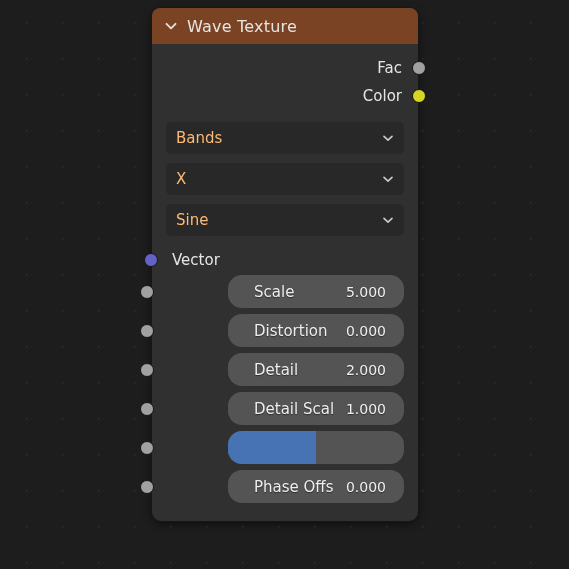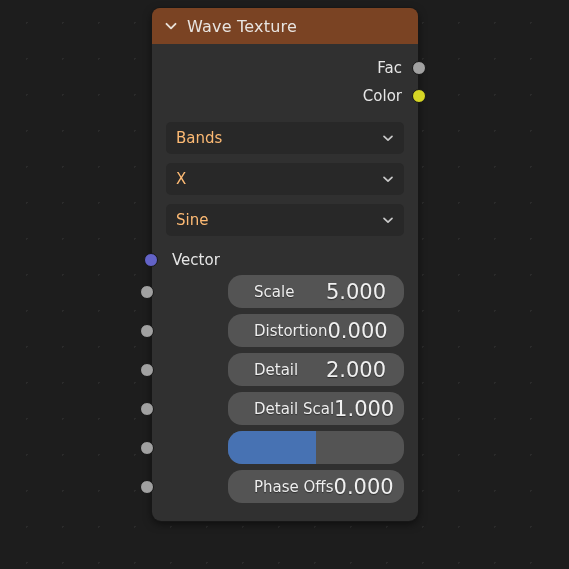--- a/index.html
+++ b/index.html
@@ -168,21 +168,21 @@
     box-sizing: border-box;
   }
   .value-name {
     color: #eeeeee;
     font-size: 15px;
     white-space: nowrap;
     text-shadow: 0 1px 1px rgba(0,0,0,0.45);
   }
   .value-num {
     color: #f0f0f0;
-    font-size: 21px;
+    font-size: 14px;
     white-space: nowrap;
     text-shadow: 0 1px 1px rgba(0,0,0,0.45);
   }
   .value-row .socket-dot.left { left: -26px; }
 </style>
 </head>
 <body>
 
 <div id="node-editor" style="background-color: rgb(29, 29, 29);">
 

